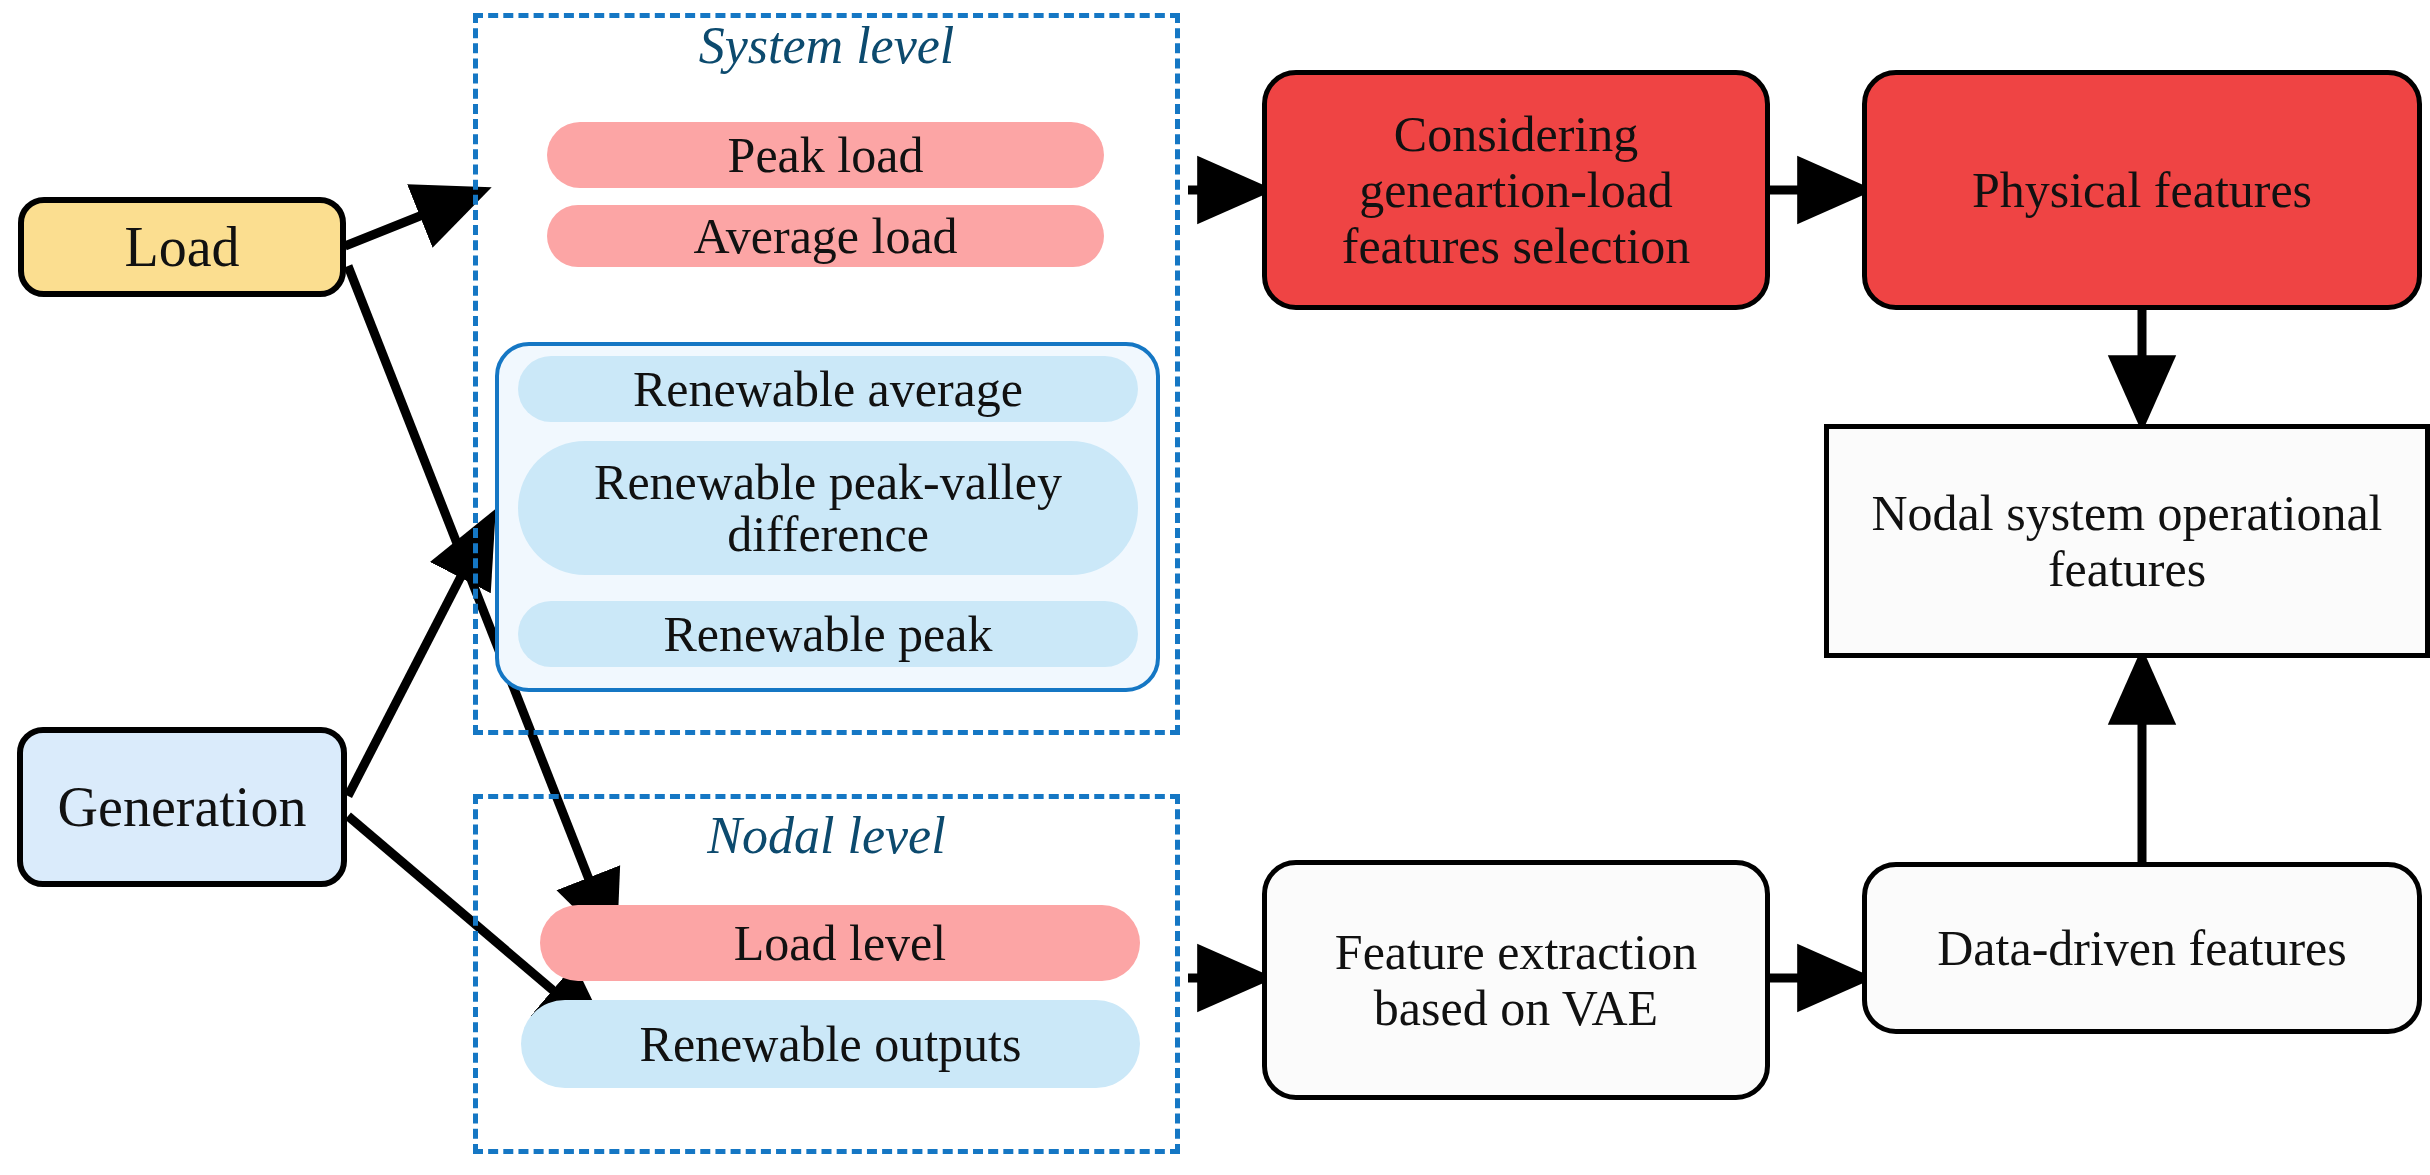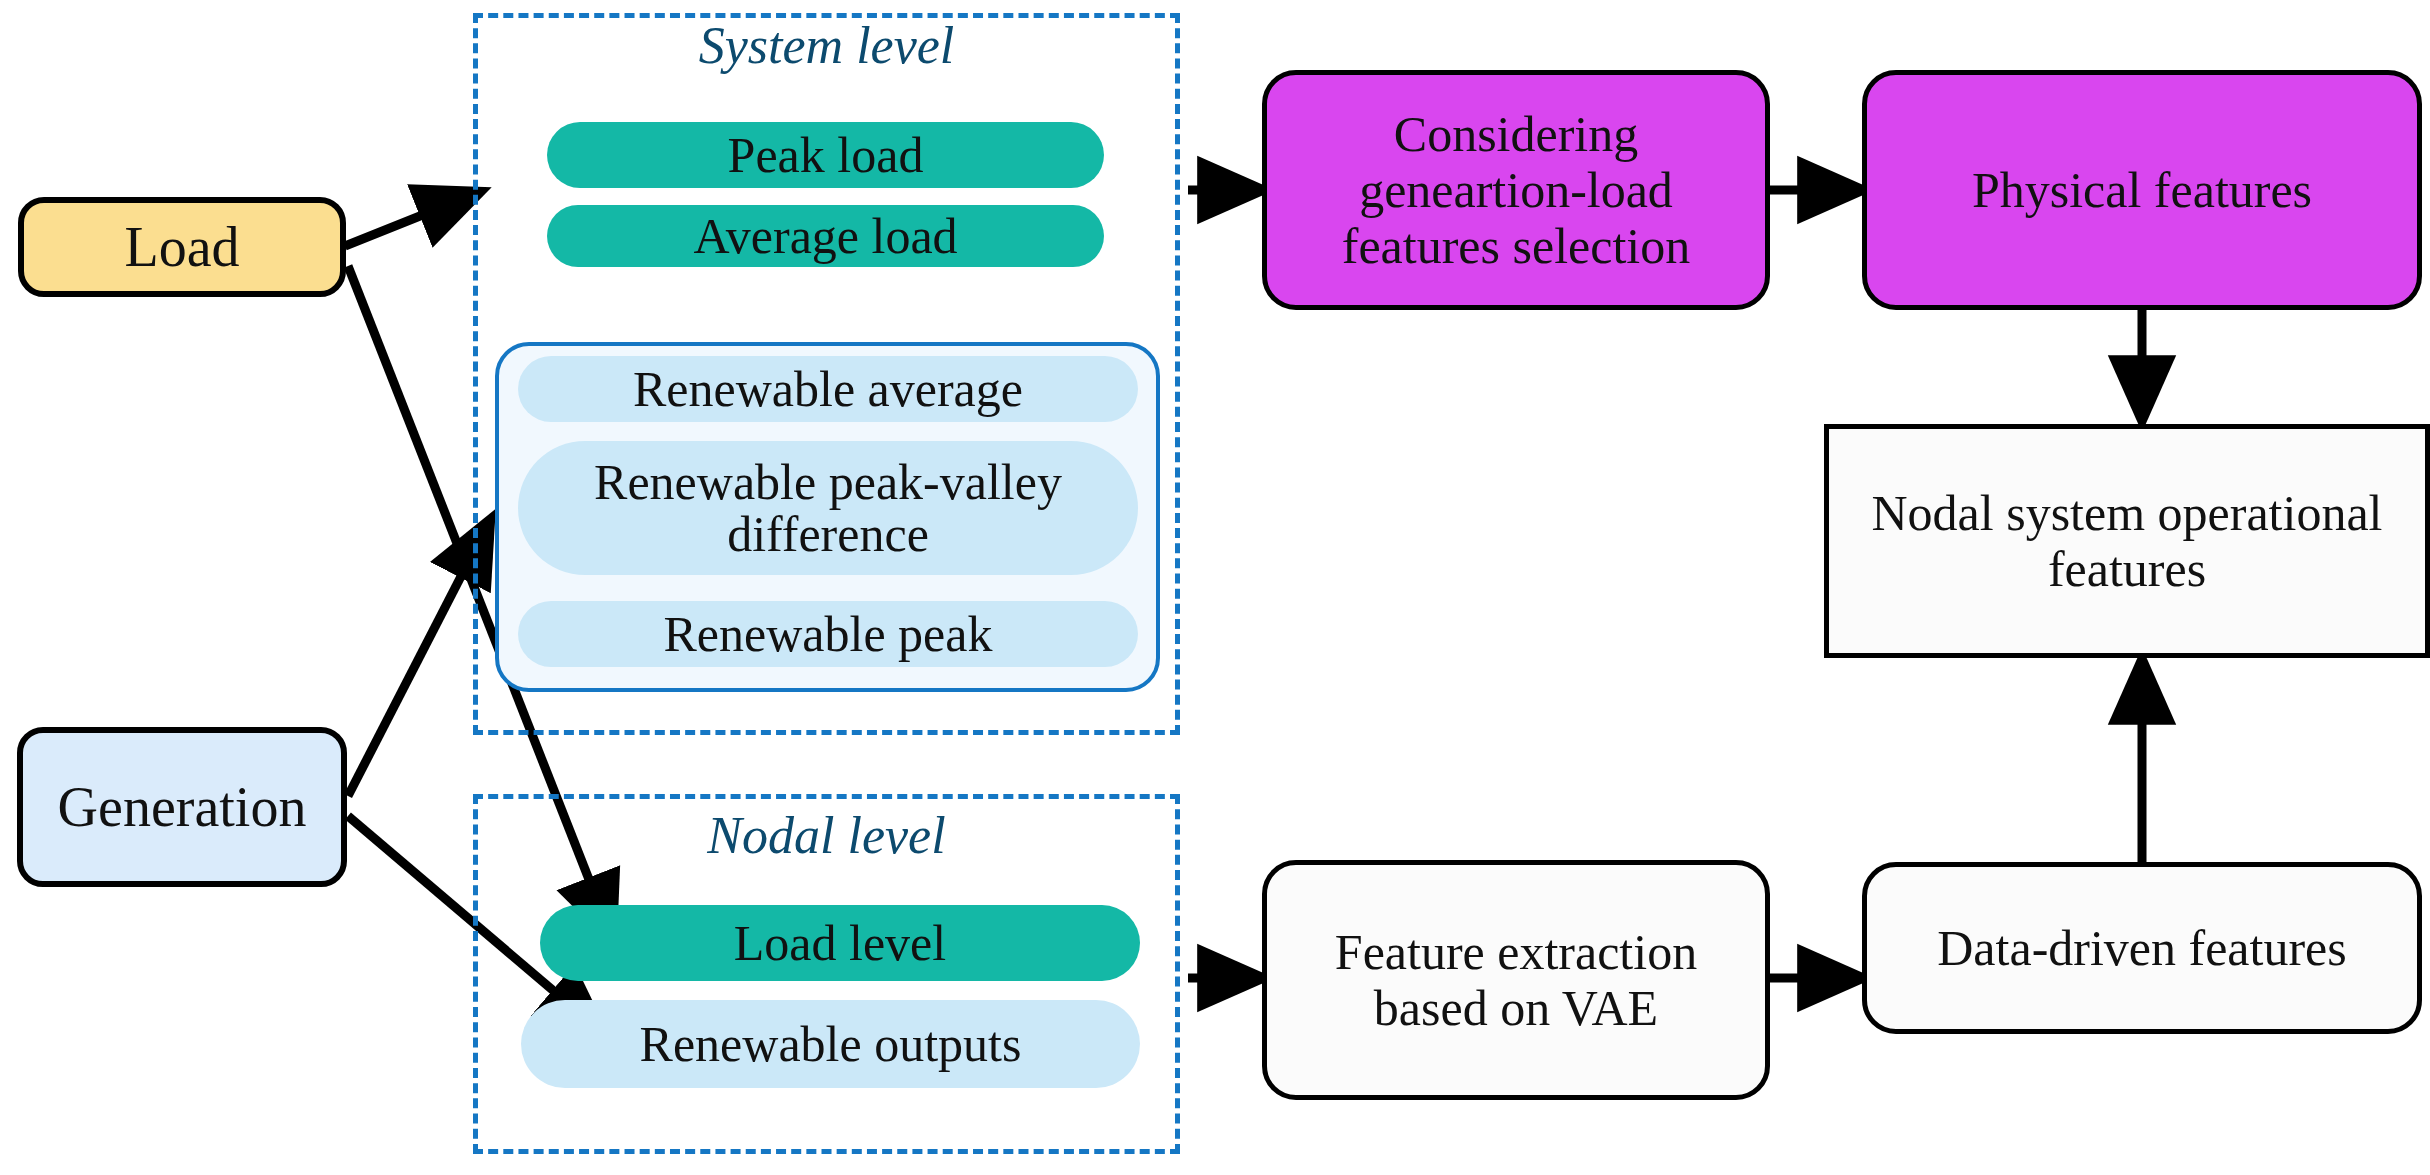--- a/index.html
+++ b/index.html
@@ -24,36 +24,36 @@
   .grouptitle{
     position:absolute;width:100%;text-align:center;
     font-style:italic;font-size:52px;color:#0c4a6e;line-height:1;
   }
 
   
   .pill{
     border-radius:999px;display:flex;align-items:center;justify-content:center;
     font-size:50px;color:#111;text-align:center;line-height:1.05;
   }
-  .pill.yellow{background:#14b8a6;}
+  .pill.yellow{background:#fca5a5;}
   .pill.blue{background:#CBE8F8;}
 
   
   .rengroup{
     border:4px solid #1577C4;border-radius:34px;background:#F1F8FE;
   }
 
   
   .pbox{
     border:5px solid #000;display:flex;align-items:center;justify-content:center;
     text-align:center;font-size:50px;color:#111;line-height:1.12;padding:0 10px;
   }
   .pbox.round{border-radius:34px;}
   .pbox.sharp{border-radius:0;}
-  .pbox.grey{background:#d946ef;}
+  .pbox.grey{background:#ef4444;}
   .pbox.white{background:#FBFBFB;}
 
   svg.arrows{position:absolute;left:0;top:0;width:2430px;height:1175px;pointer-events:none;}
 </style>
 </head>
 <body>
 
 <div id="root">
 
   <svg class="arrows" viewBox="0 0 2430 1175">

